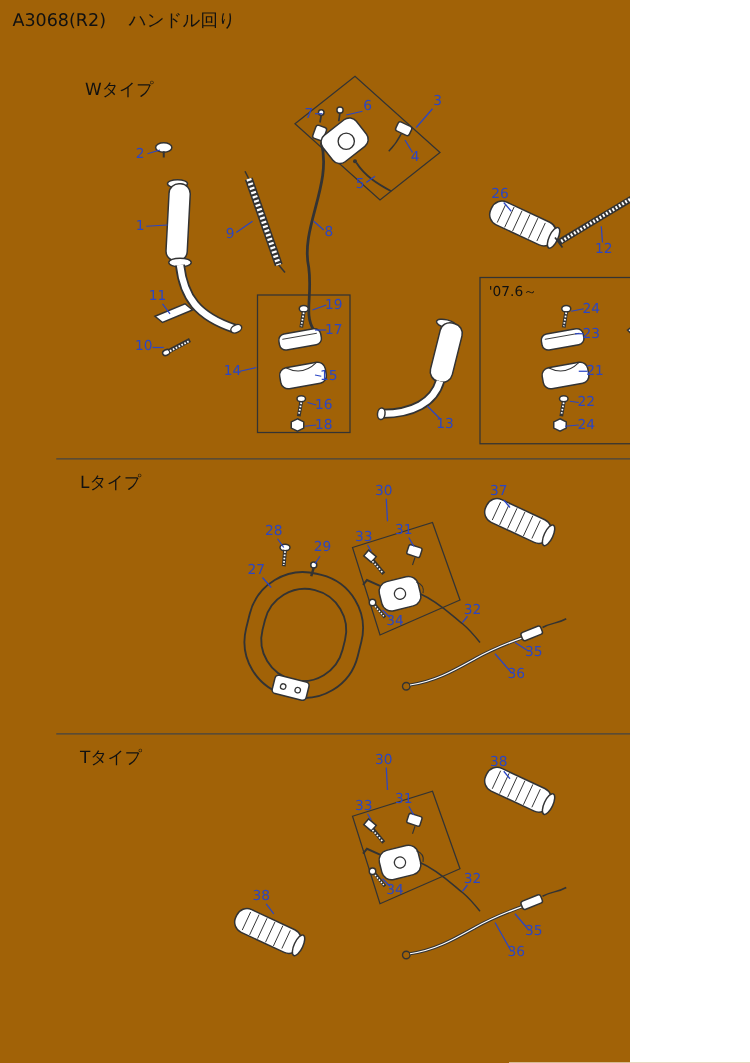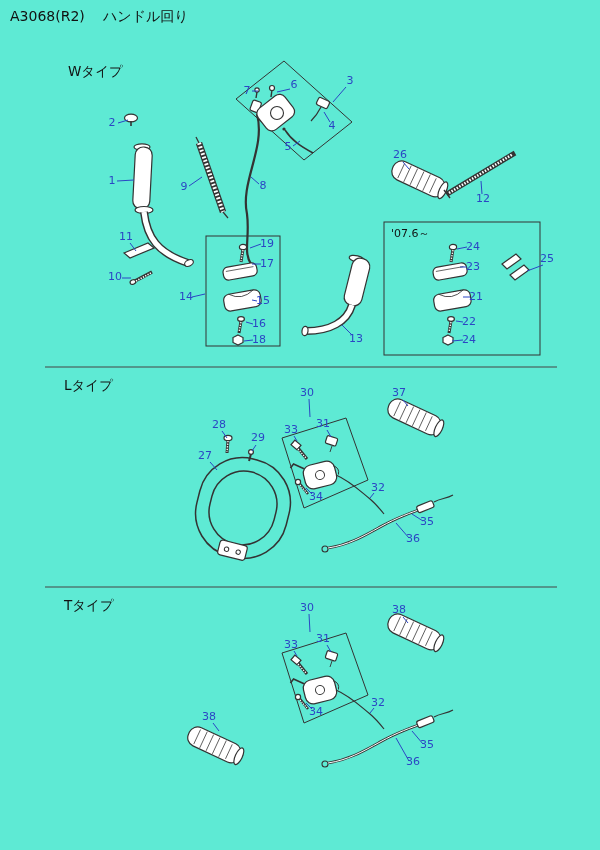--- a/index.html
+++ b/index.html
@@ -1,16 +1,16 @@
 <!DOCTYPE html>
 <html><head>
 <meta charset="utf-8">
 <style>
   html,body{margin:0;padding:0;background:#fff;}
-  .page{width:600px;height:850px;position:relative;background:#5eead4;overflow:hidden;}
+  .page{width:504px;height:850px;position:relative;background:#a16207;overflow:hidden;}
   svg{display:block;}
   .ln{fill:#fff;stroke:#333;stroke-width:1.2;}
   text{font-family:"DejaVu Sans","Liberation Sans",sans-serif;}
   .hdr{font-size:14px;fill:#111;}
   .sec{font-size:13.5px;fill:#111;}
   .boxlbl{font-size:11px;fill:#111;}
   .callout{font-size:11px;text-anchor:middle;}
 </style>
 </head>
 <body>

